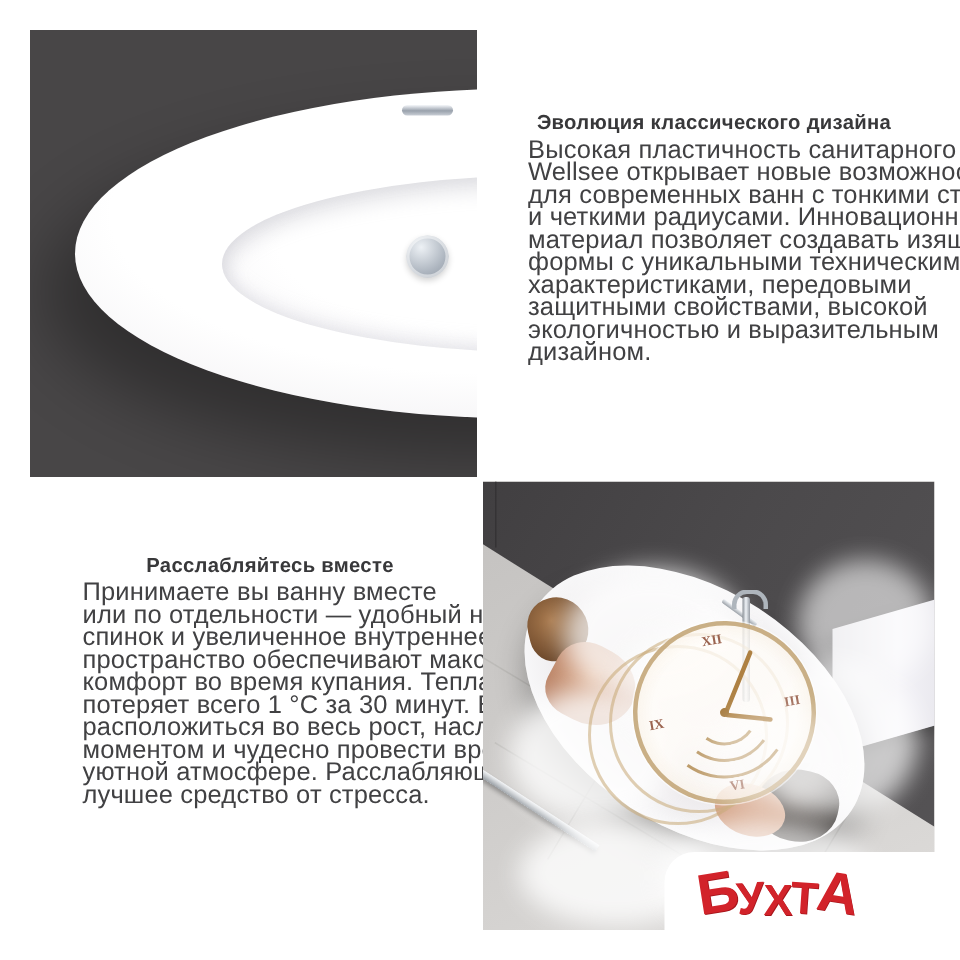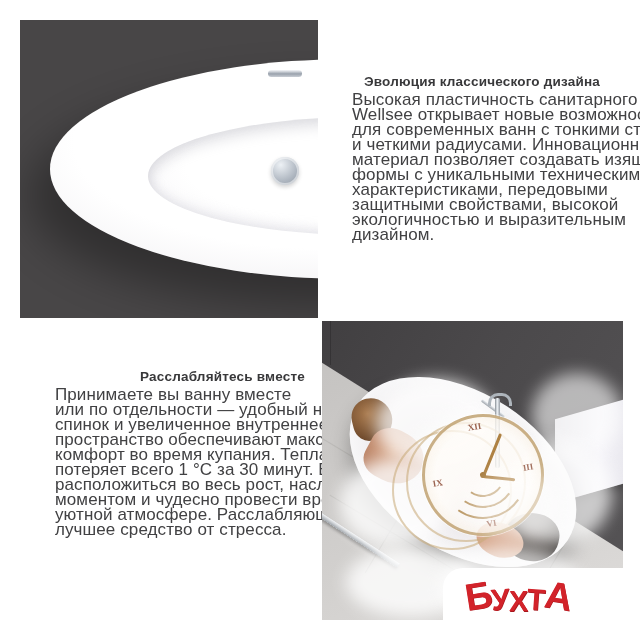--- a/index.html
+++ b/index.html
@@ -29,21 +29,21 @@
   }
   .drain{
     position:absolute;left:251px;top:137px;width:28px;height:28px;border-radius:50%;
     background:radial-gradient(circle at 35% 28%, #edf1f5, #adb5bf 62%, #8e96a1);
     box-shadow:0 2px 4px rgba(0,0,0,0.18), inset 0 0 0 2px rgba(255,255,255,0.5);
   }
   
   .feature{position:absolute;}
   .feature h2{
     margin:0;font-size:13.5px;font-weight:bold;letter-spacing:.2px;
-    color:#38383a;text-align:right;
+    color:#38383a;text-align:center;
   }
   .text-body{
     margin-top:3px;font-size:17px;line-height:15px;letter-spacing:.1px;
     color:#414143;white-space:pre;
   }
   .feature-tr{left:352px;top:74px;width:248px;}
   .feature-bl{left:55px;top:369px;width:250px;}
   
   .photo-br{
     position:absolute;left:322px;top:321px;width:301px;height:299px;overflow:hidden;

